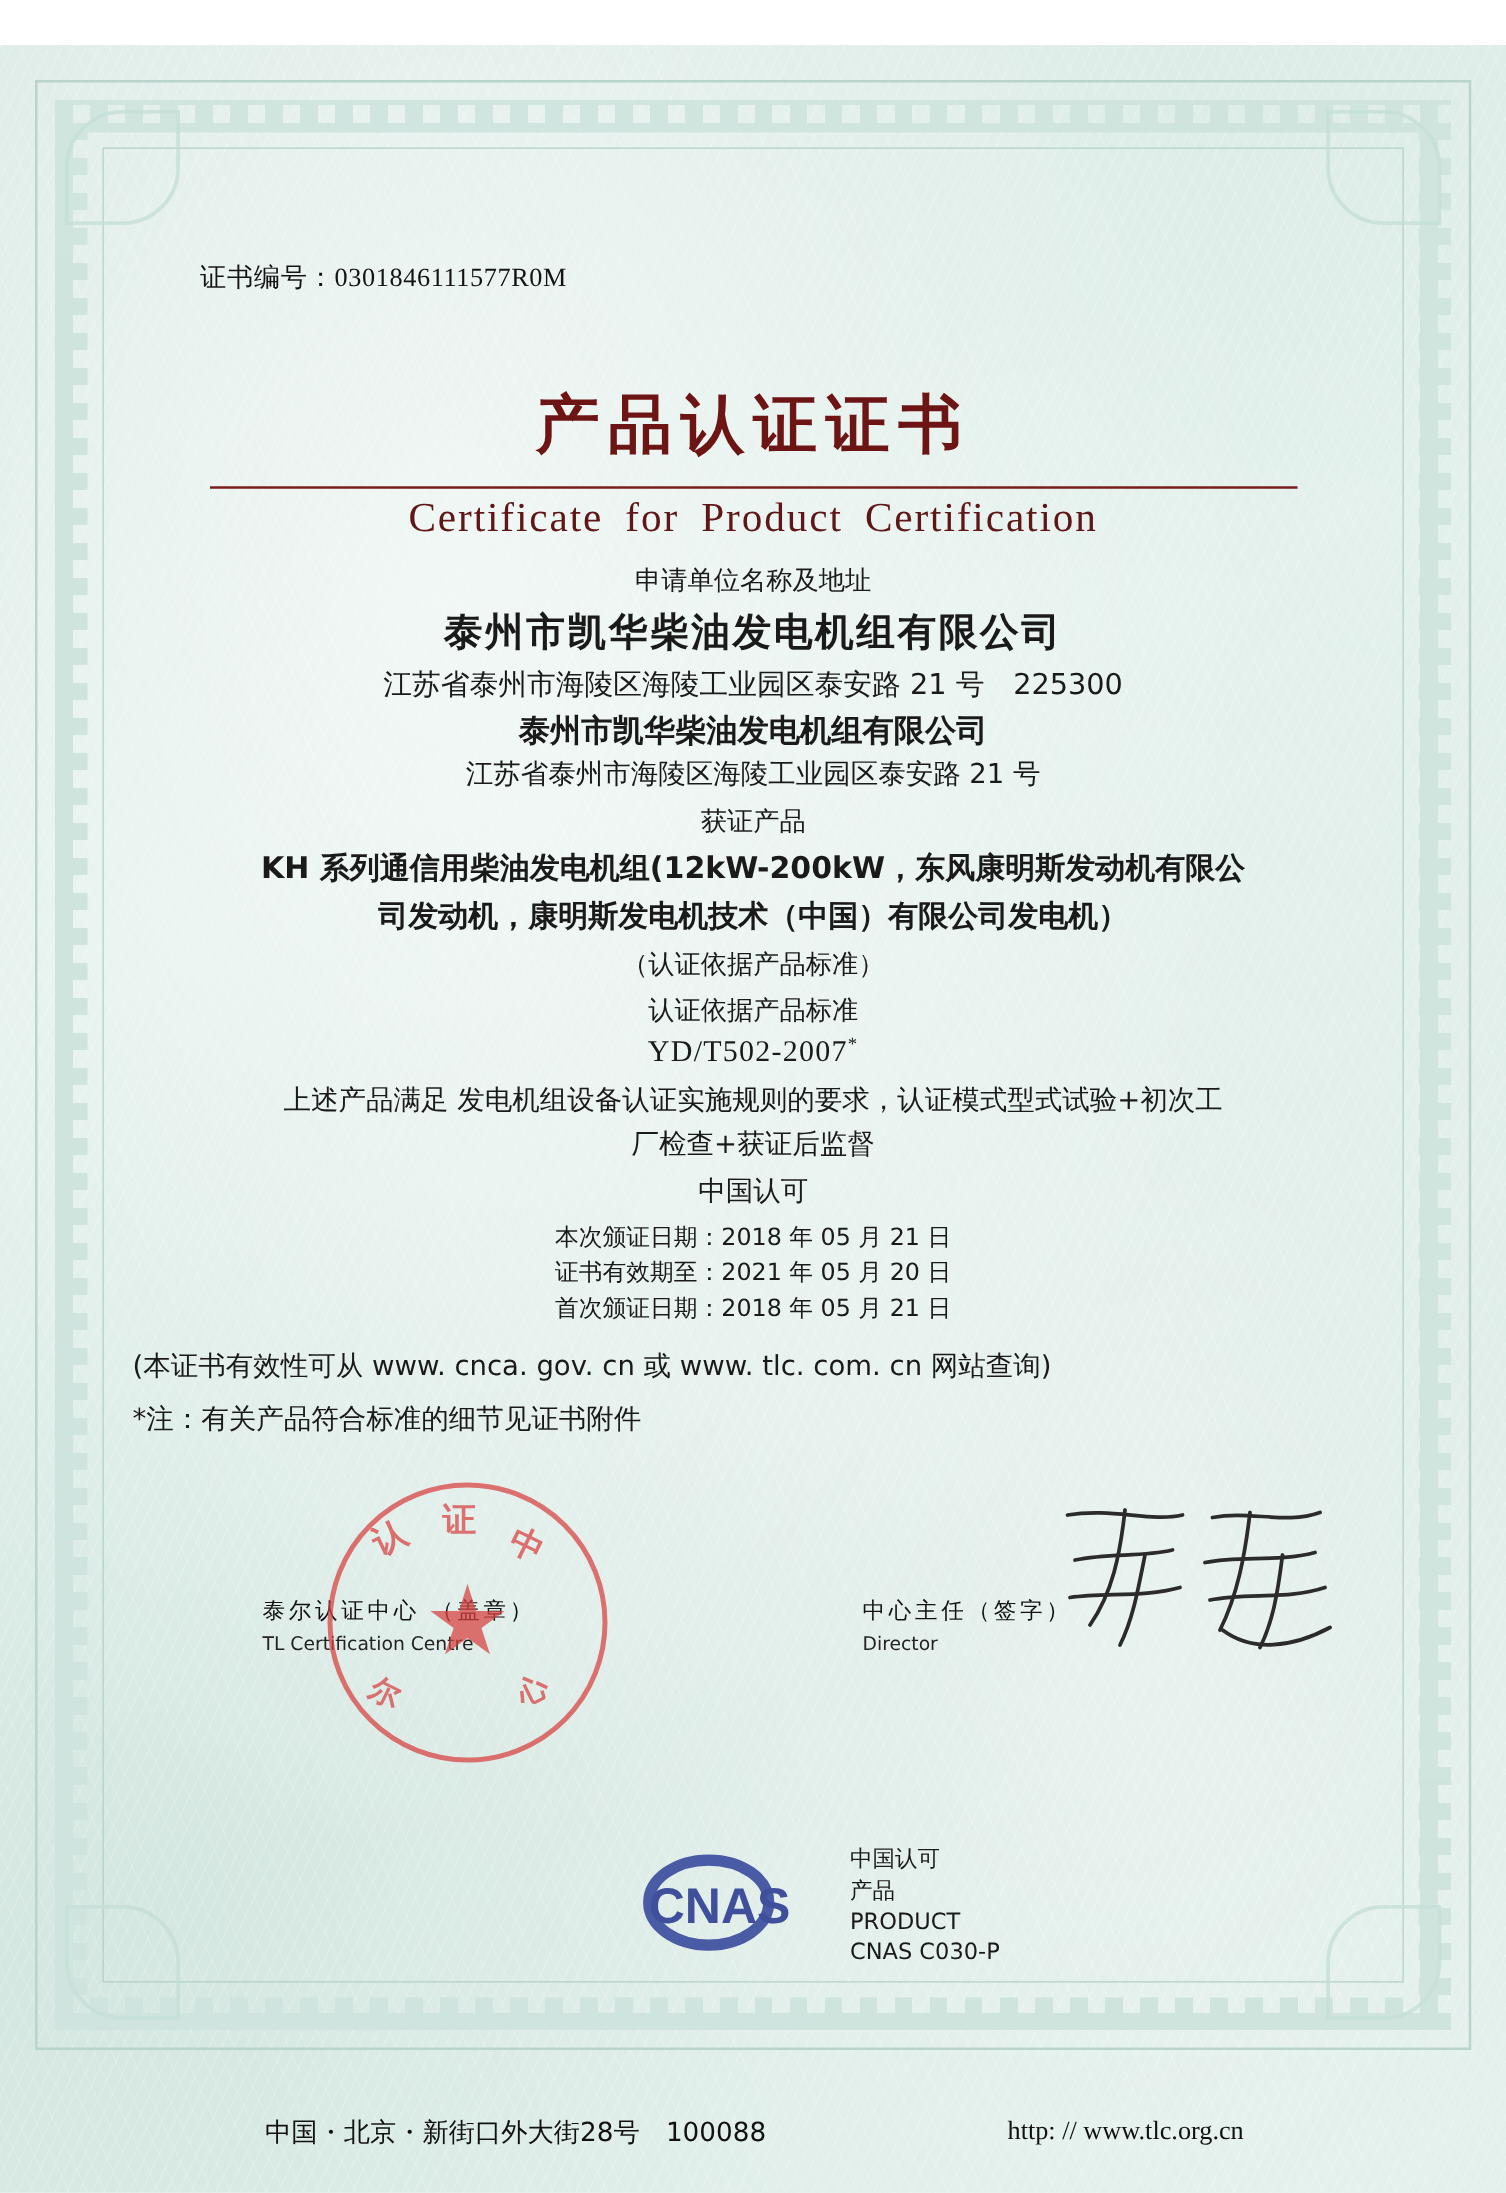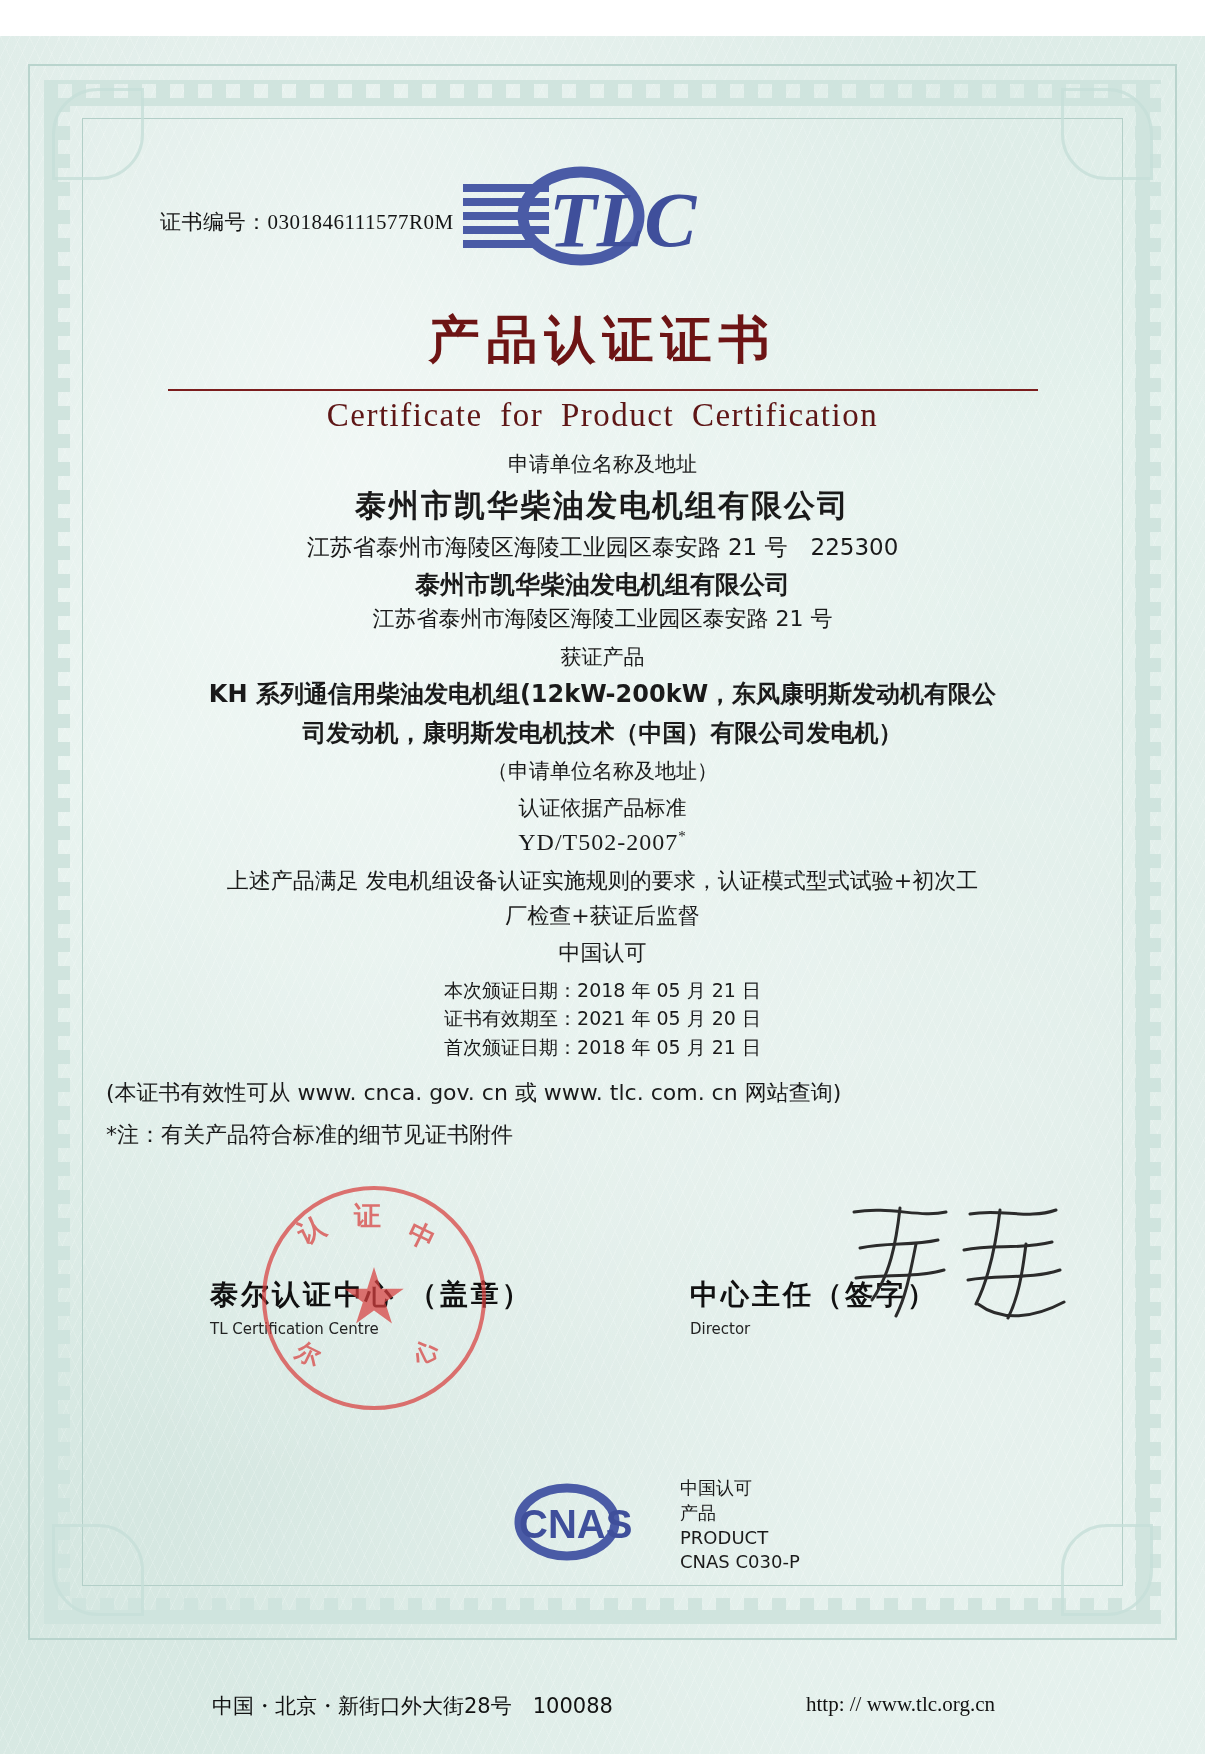--- a/index.html
+++ b/index.html
@@ -221,25 +221,24 @@
     top: 0;
     text-align: left;
   }
   .sig-right {
     position: absolute;
     left: 590px;
     top: 0;
     text-align: left;
   }
   .sig-cn {
-    font-size: 28px;
+    font-size: 18px;
     letter-spacing: 3px;
     font-family: "DejaVu Sans", sans-serif;
     color: #111;
-    font-weight: bold;
   }
   .sig-en {
     font-size: 15px;
     margin-top: 6px;
     font-family: "DejaVu Sans", sans-serif;
     color: #222;
   }
 
   
   .stamp {
@@ -337,49 +336,36 @@
   <div class="corner tr"></div>
   <div class="corner bl"></div>
   <div class="corner br"></div>
 
   <div class="content">
 
     <div class="cert-no-row">
       <span>证书编号：</span><span>0301846111577R0M</span>
     </div>
 
-    <div class="logo">
-      <svg width="300" height="120" viewBox="0 0 300 120">
-        <g fill="#4a5ba6">
-          <rect x="10" y="30" width="86" height="8"></rect>
-          <rect x="10" y="44" width="86" height="8"></rect>
-          <rect x="10" y="58" width="86" height="8"></rect>
-          <rect x="10" y="72" width="86" height="8"></rect>
-          <rect x="10" y="86" width="70" height="8"></rect>
-        </g>
-        <ellipse cx="128" cy="62" rx="58" ry="44" fill="none" stroke="#4a5ba6" stroke-width="11"></ellipse>
-        <text x="96" y="92" font-family="Liberation Serif, serif" font-size="78" font-style="italic" font-weight="bold" fill="#3f4f9b">TLC</text>
-      </svg>
-    </div>
 
     <div class="title-cn">产品认证证书</div>
     <div class="title-rule"></div>
     <div class="title-en">Certificate for Product Certification</div>
 
     <div class="lbl">申请单位名称及地址</div>
     <div class="big-name">泰州市凯华柴油发电机组有限公司</div>
     <div class="addr">江苏省泰州市海陵区海陵工业园区泰安路 21 号　225300</div>
 
     <div class="mid-name">泰州市凯华柴油发电机组有限公司</div>
     <div class="addr2">江苏省泰州市海陵区海陵工业园区泰安路 21 号</div>
 
     <div class="lbl">获证产品</div>
     <div class="product">KH 系列通信用柴油发电机组(12kW-200kW，东风康明斯发动机有限公</div>
     <div class="product">司发动机，康明斯发电机技术（中国）有限公司发电机）</div>
-    <div class="product-note">（申请单位名称及地址）</div>
+    <div class="product-note">（认证依据产品标准）</div>
 
     <div class="lbl">认证依据产品标准</div>
     <div class="std-code"><span>YD/T502-2007</span><sup>*</sup></div>
 
     <div class="statement">上述产品满足 发电机组设备认证实施规则的要求，认证模式型式试验+初次工</div>
     <div class="statement">厂检查+获证后监督</div>
     <div class="hereby">中国认可</div>
 
     <div class="dates">
       <div>本次颁证日期：2018 年 05 月 21 日</div>

